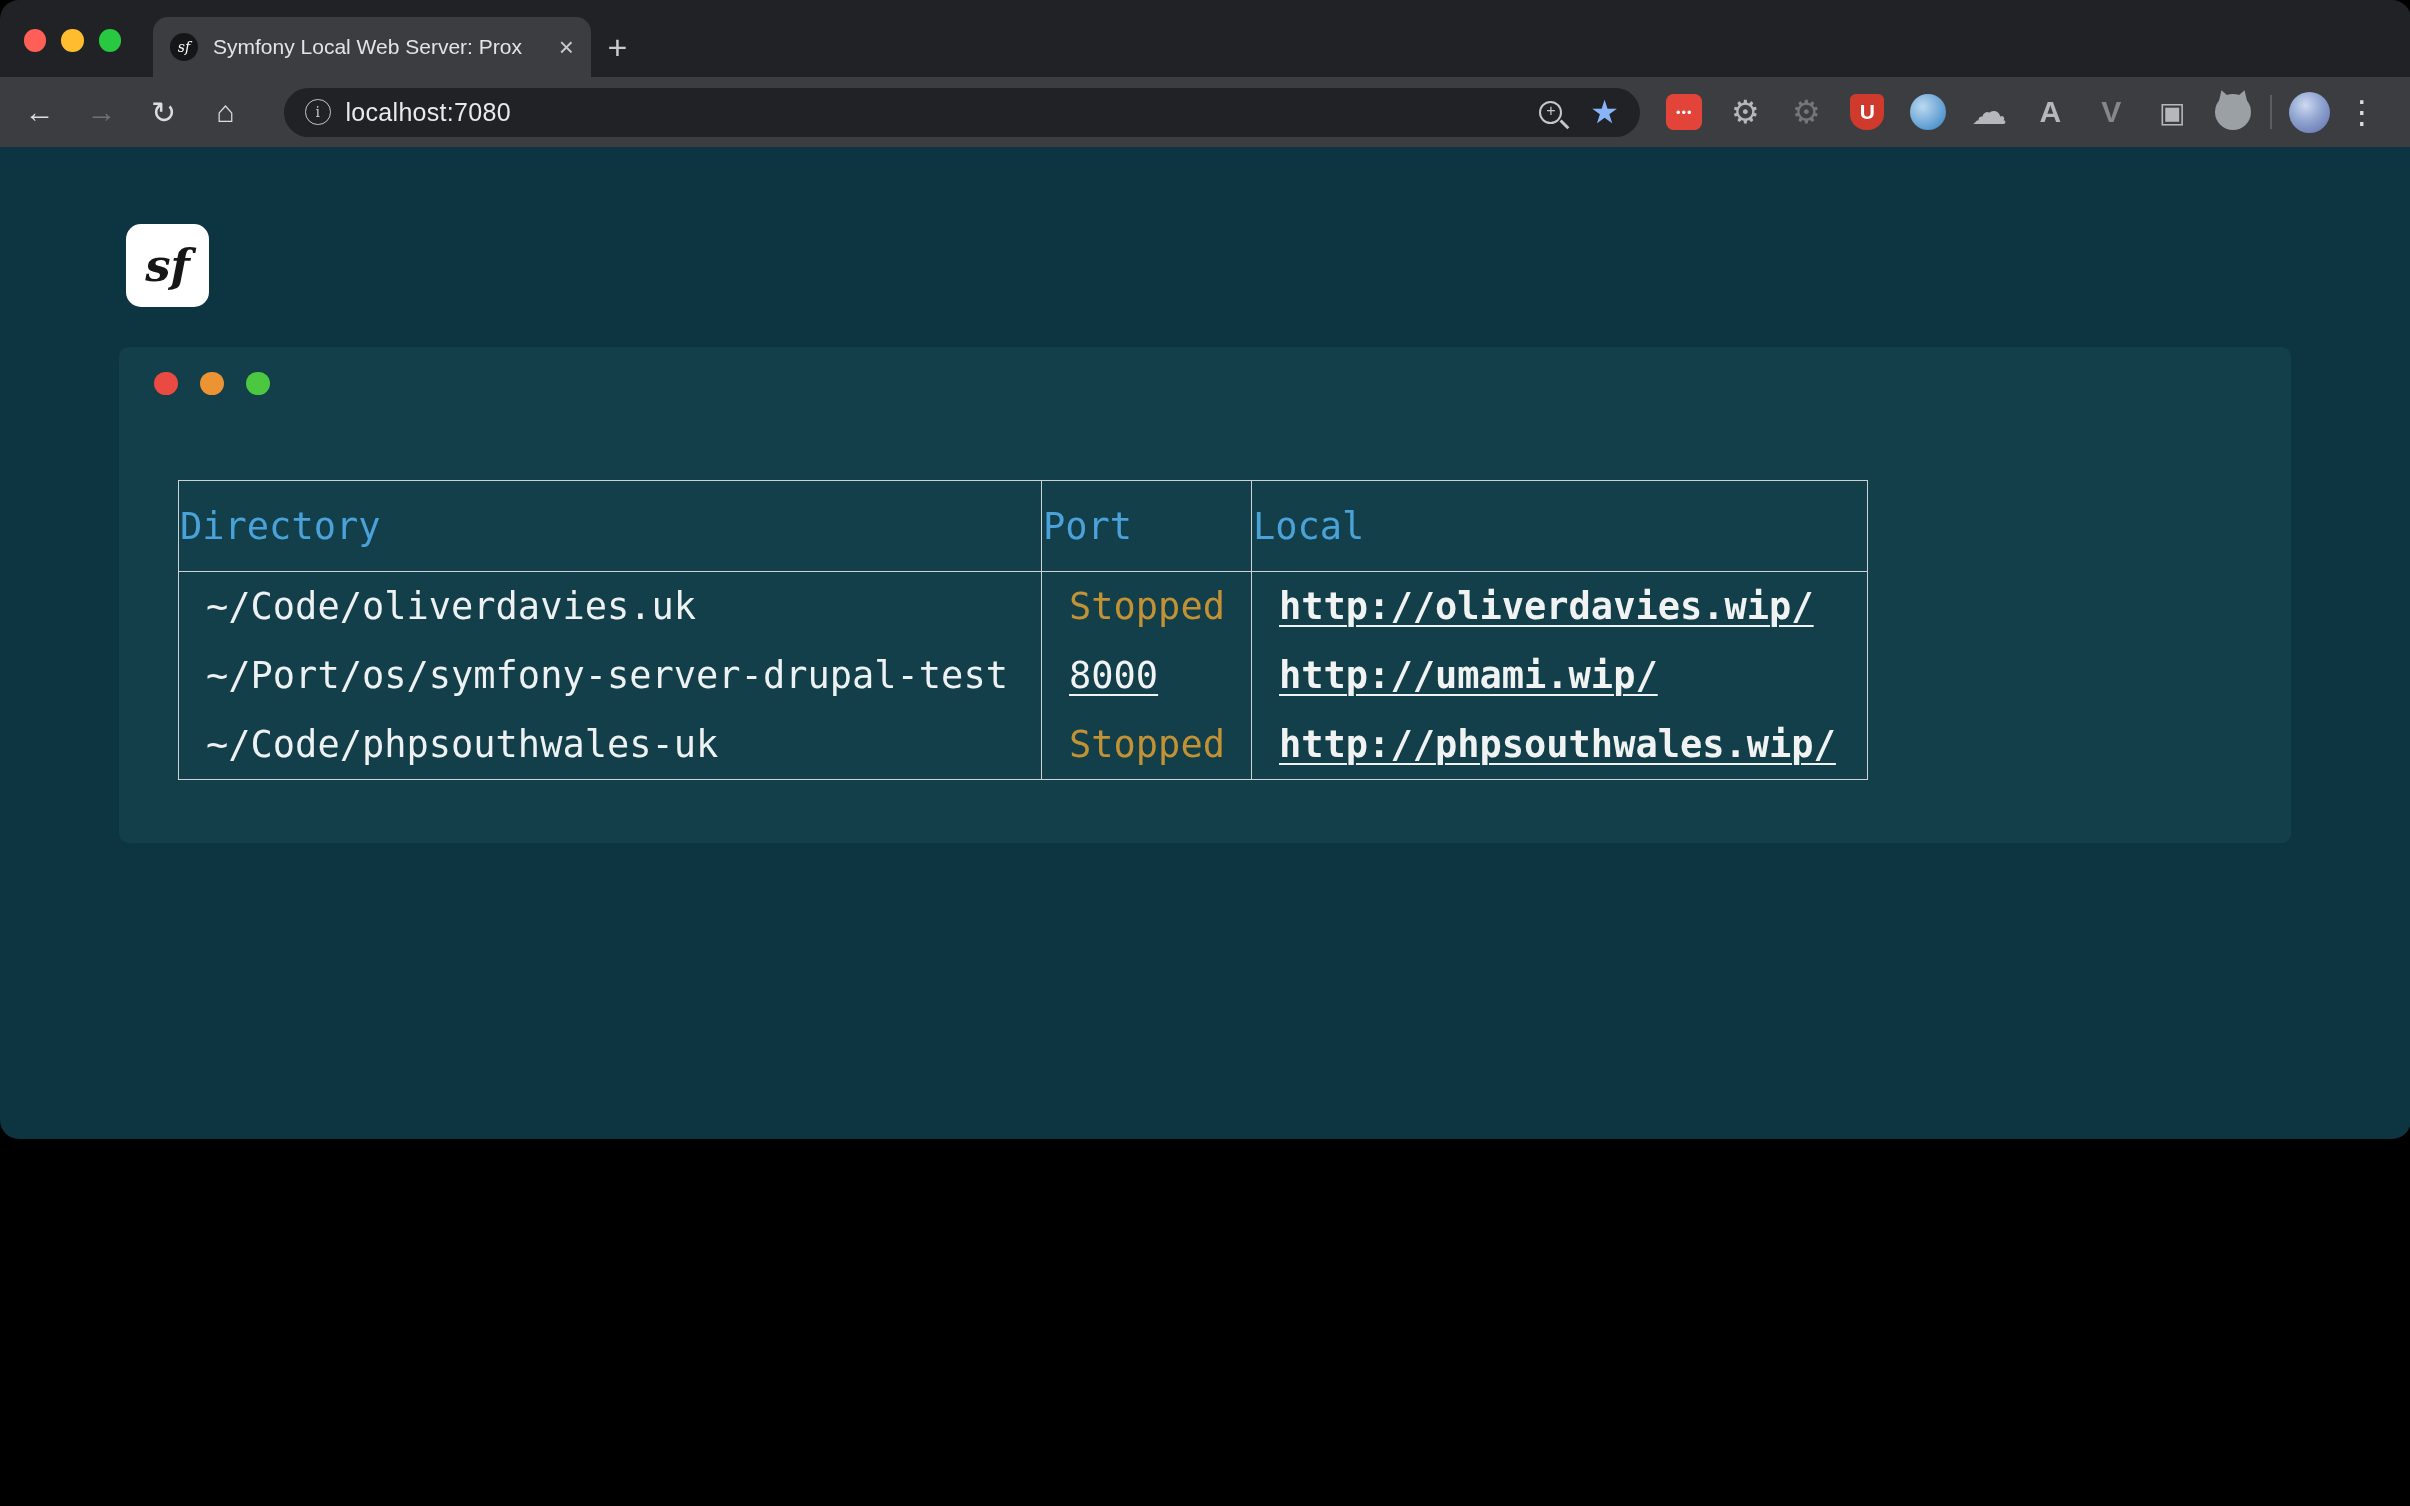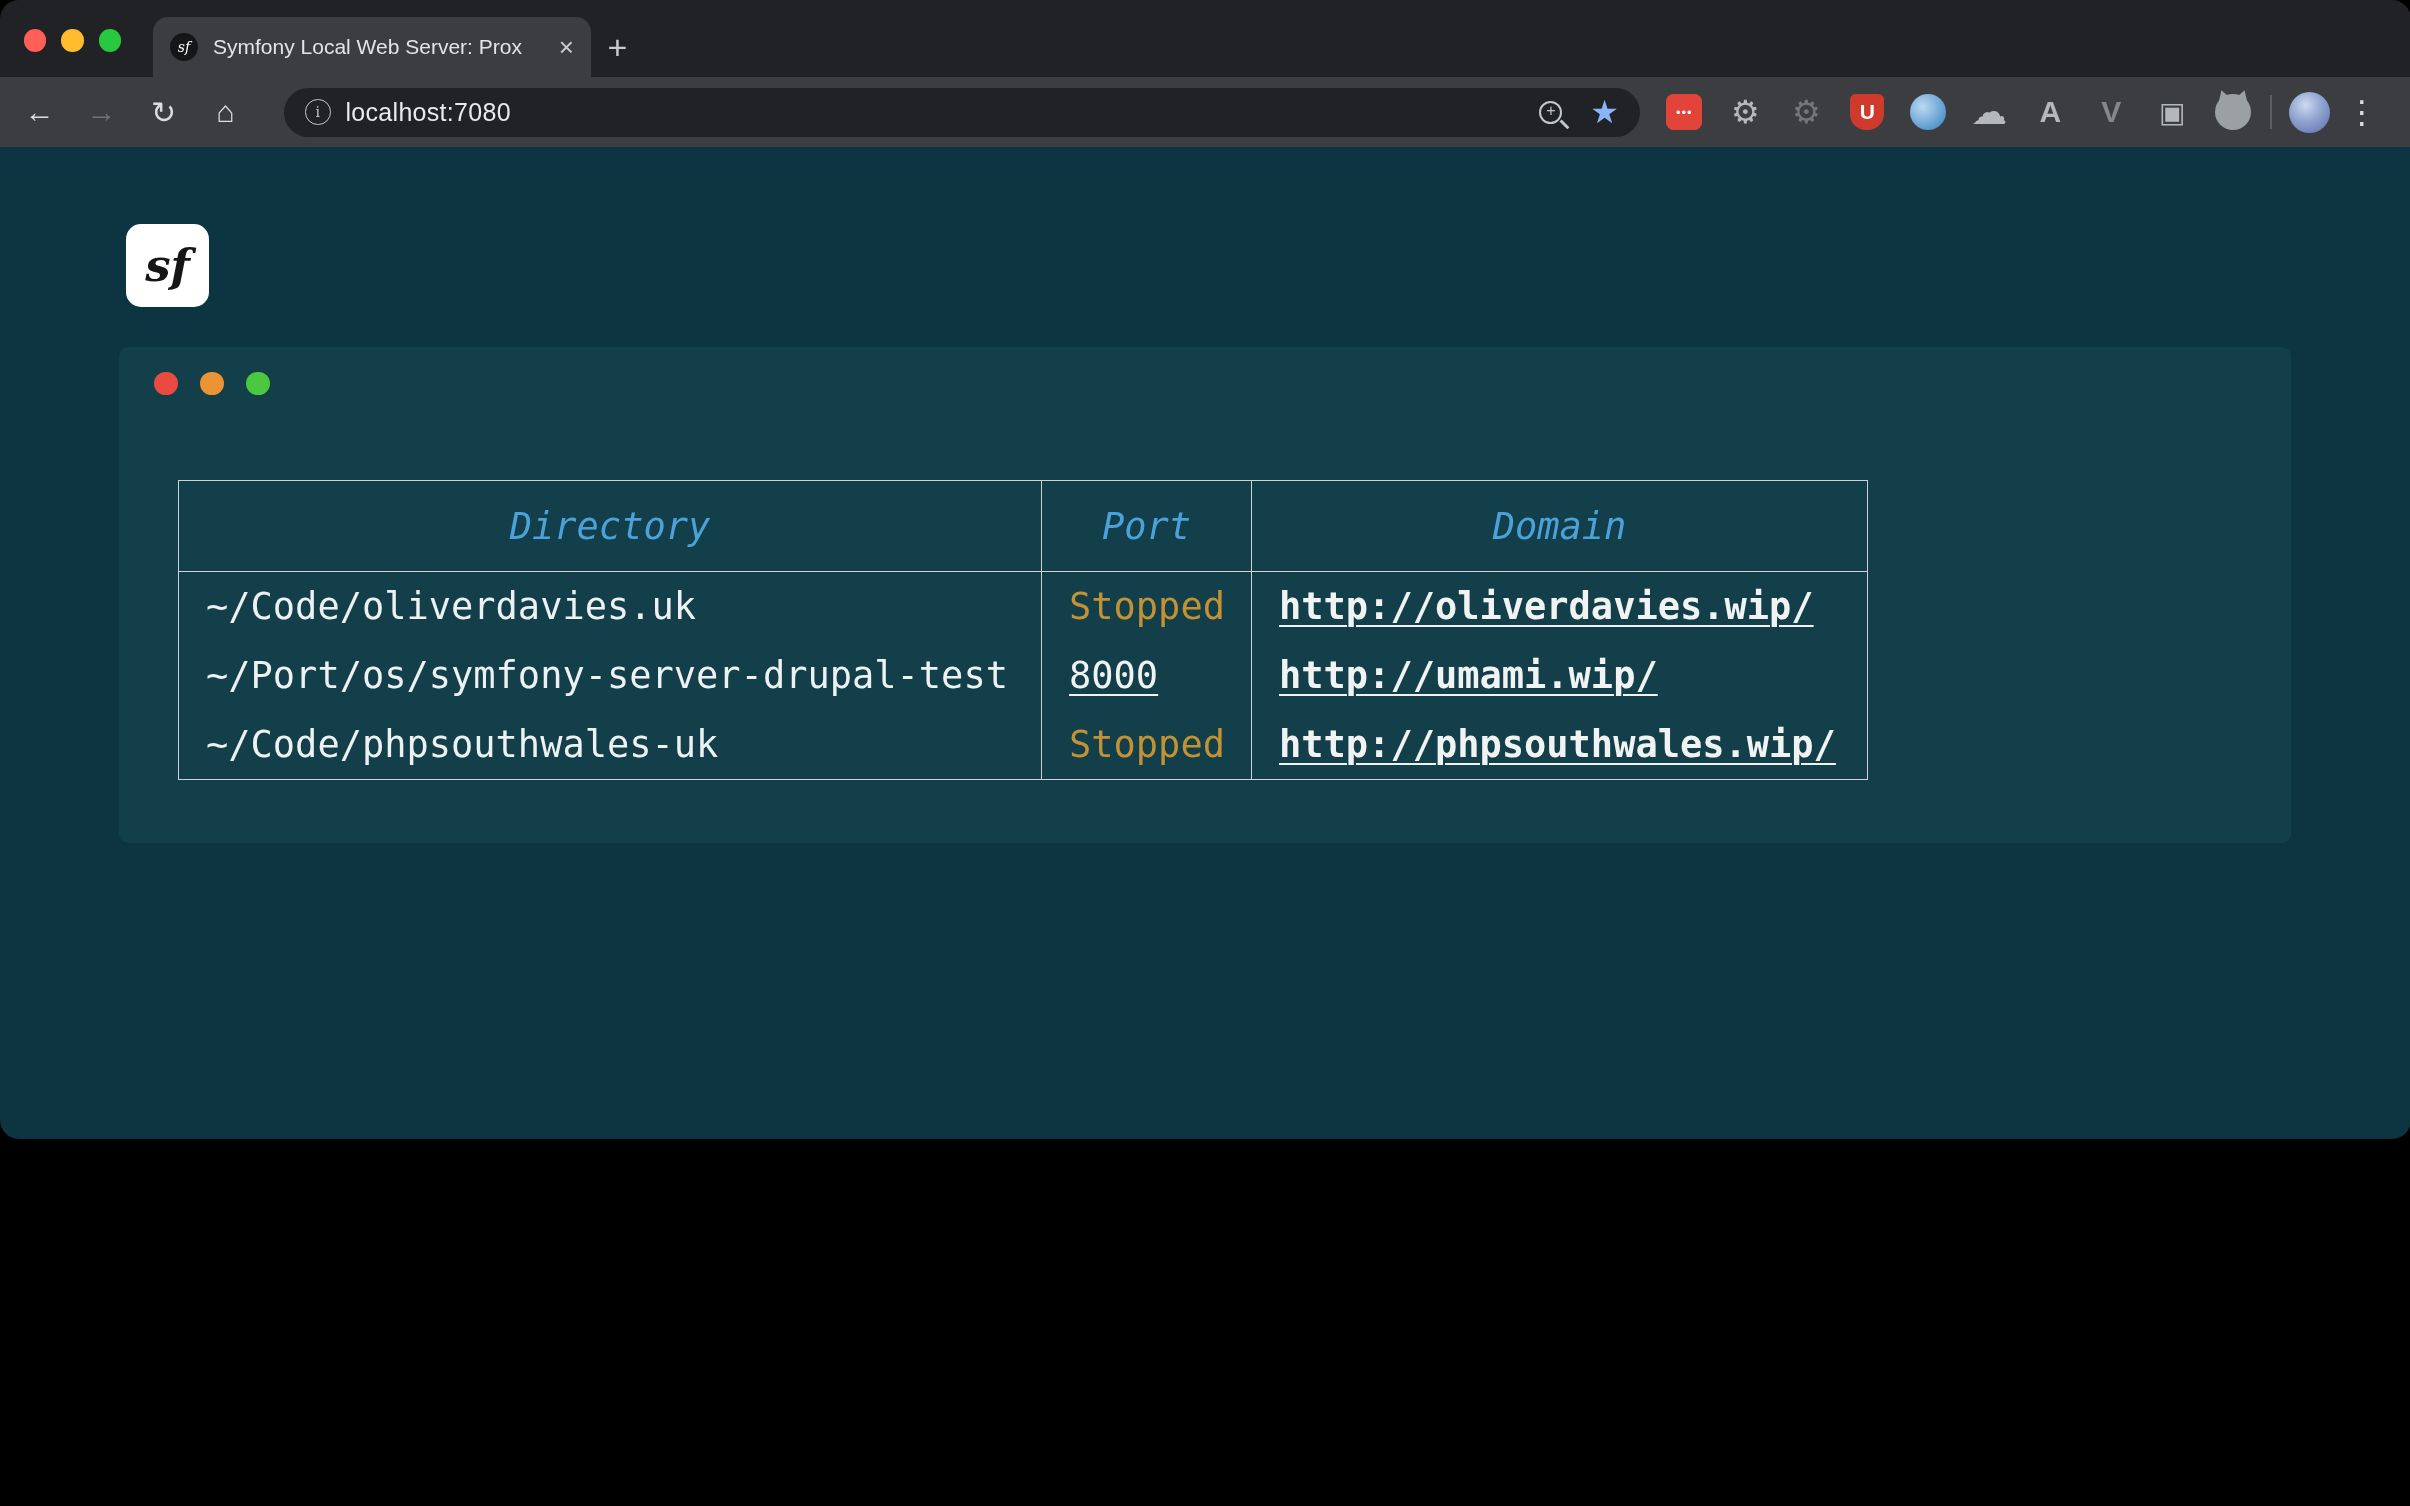--- a/index.html
+++ b/index.html
@@ -72,21 +72,21 @@
   .cdot.red{background:#ea4a41;}
   .cdot.orange{background:#ec9433;}
   .cdot.green{background:#4cc840;}
   .server-table{position:absolute;left:59px;top:133px;width:1689px;border-collapse:collapse;table-layout:fixed;
        font-family:"DejaVu Sans Mono",monospace;font-size:37px;}
   .server-table{border:1.9px solid #ccd2d6;}
   .server-table col.c-dir{width:863px;}
   .server-table col.c-port{width:210px;}
   .server-table col.c-dom{width:616px;}
   .server-table th{border-bottom:1.9px solid #ccd2d6;border-right:1.9px solid #ccd2d6;height:88px;
-       color:#4aa2d9;font-weight:400;text-align:center;font-style:italic;}
+       color:#4aa2d9;font-weight:400;text-align:left;}
   .server-table th:last-child{border-right:none;}
   .server-table td{border-right:1.9px solid #ccd2d6;height:67px;padding-left:27px;color:#eef1f2;
        white-space:nowrap;overflow:hidden;}
   .server-table td:last-child{border-right:none;font-weight:bold;}
   .stopped{color:#c29234;}
   a.cell-link{color:#f1f3f3;text-decoration:underline;text-underline-offset:5.6px;text-decoration-thickness:1.9px;}
 </style>
 </head>
 <body>
 
@@ -162,21 +162,21 @@
       <table class="server-table">
         <colgroup>
             <col class="c-dir">
             <col class="c-port">
             <col class="c-dom">
           </colgroup>
         <thead>
           <tr>
             <th>Directory</th>
             <th>Port</th>
-            <th>Domain</th>
+            <th>Local</th>
           </tr>
         </thead>
         <tbody>
           <tr>
             <td>~/Code/oliverdavies.uk</td>
             <td>
               <span class="stopped">Stopped</span>
             </td>
             <td>
               <a class="cell-link">http://oliverdavies.wip/</a>

